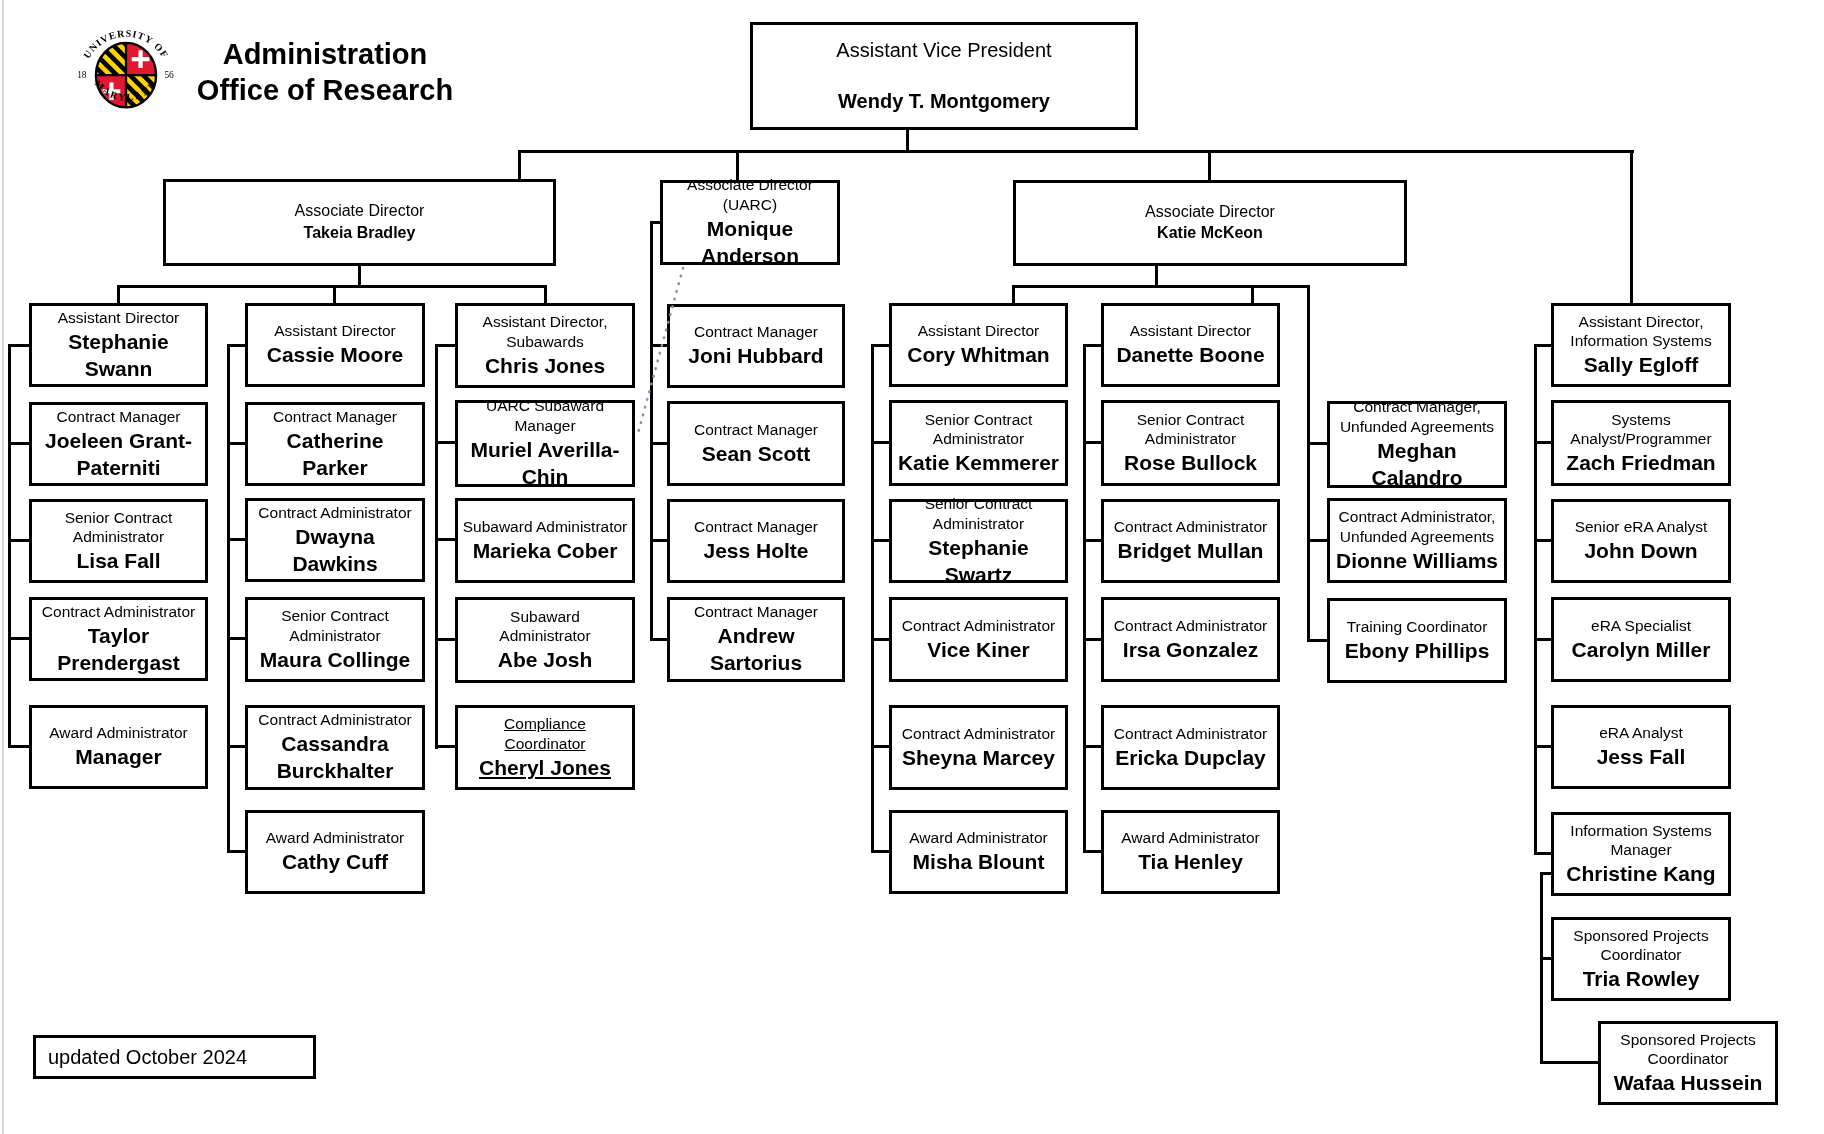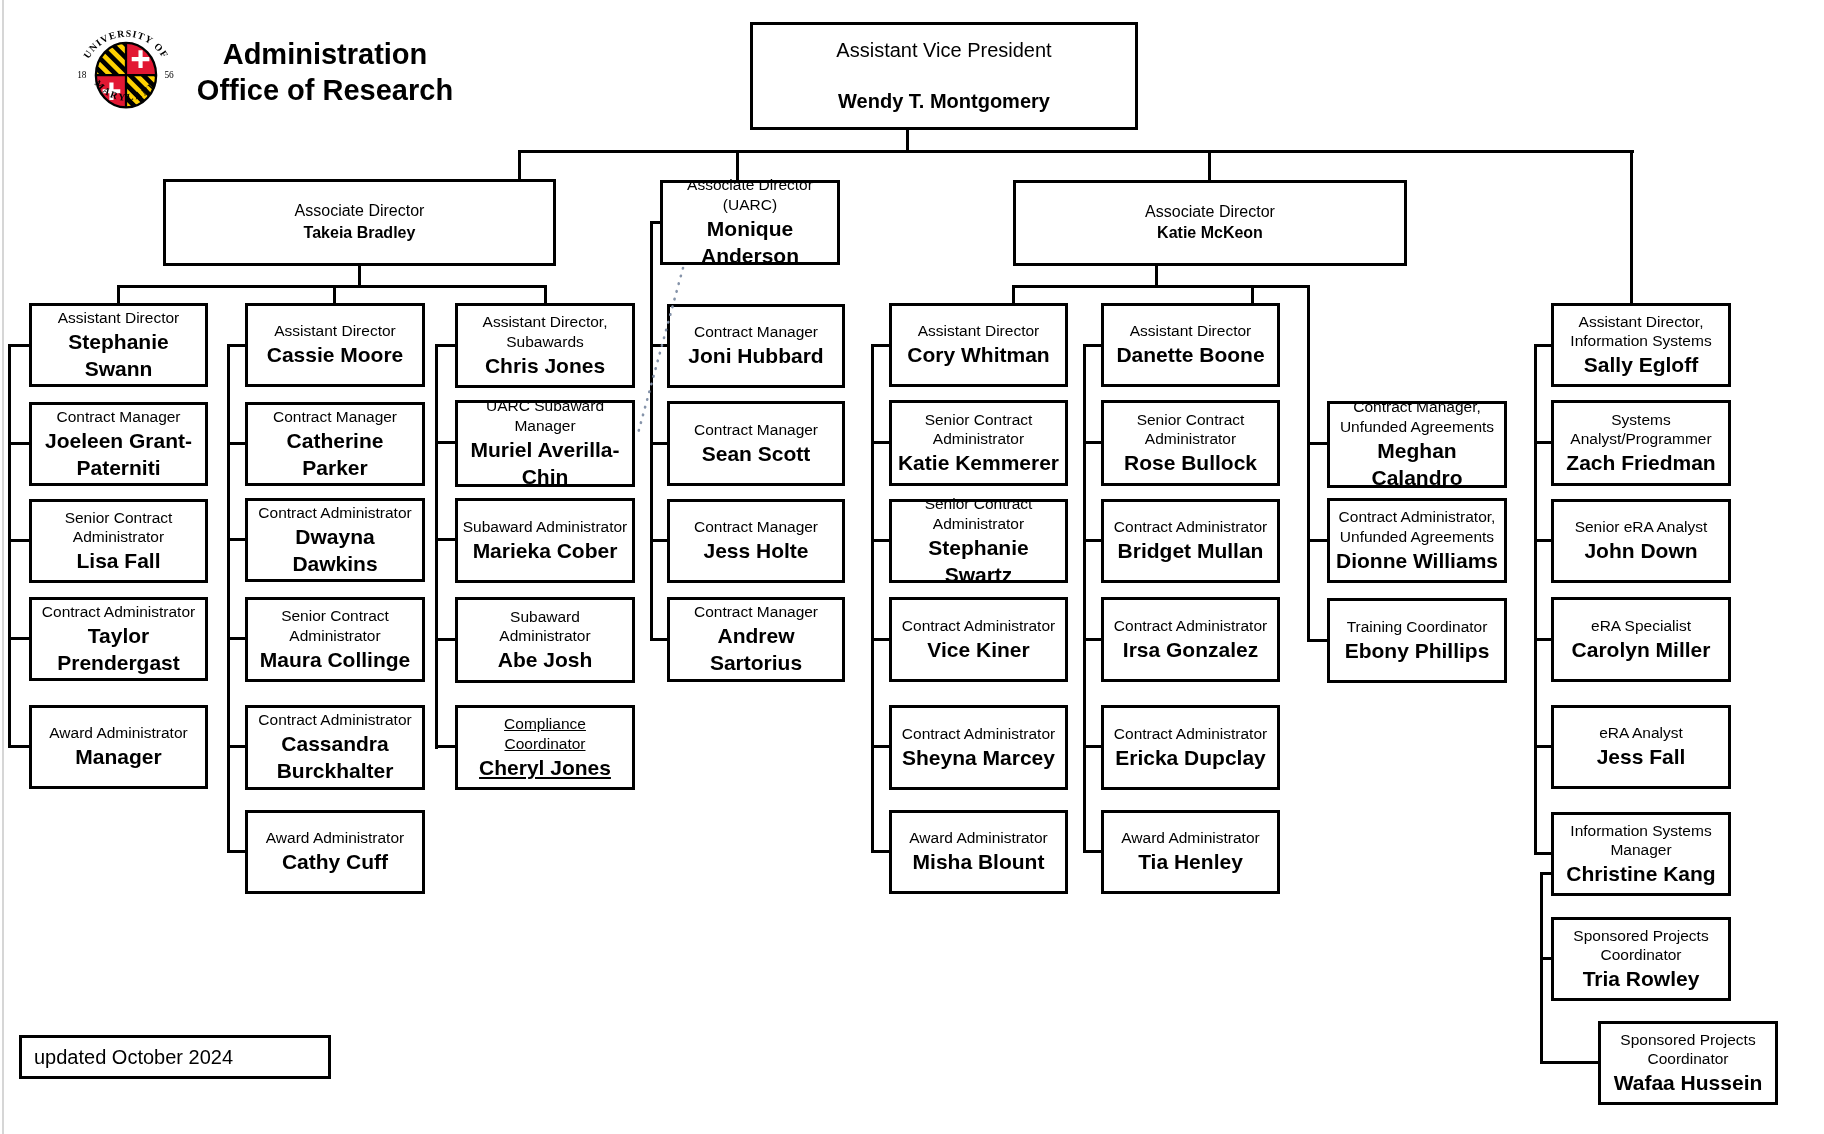--- a/index.html
+++ b/index.html
@@ -13,21 +13,21 @@
   .box{position:absolute;background:#fff;border:3px solid #000;box-sizing:border-box;
        display:flex;flex-direction:column;align-items:center;justify-content:center;
        text-align:center;padding:2px 3px;}
   .box-title{font-size:15.5px;line-height:1.28;white-space:pre-line;}
   .box-name{font-size:21px;font-weight:bold;line-height:1.3;white-space:pre-line;}
   .box.lg .box-title{font-size:20px;}
   .box.lg .box-name{font-size:20px;margin-top:25px;}
   .box.md .box-title{font-size:16px;}
   .box.md .box-name{font-size:16px;margin-top:1px;}
   .cline{position:absolute;background:#000;}
-  .updated-box{position:absolute;left:19px;top:1035px;width:312px;height:44px;
+  .updated-box{position:absolute;left:33px;top:1035px;width:283px;height:44px;
                border:3px solid #000;box-sizing:border-box;display:flex;align-items:center;
                padding-left:12px;font-size:20px;}
   #dotted-overlay{position:absolute;left:600px;top:258px;width:130px;height:200px;
                   pointer-events:none;}
   .logo{position:absolute;left:76px;top:18px;}
   .logo text{font-family:"Liberation Serif",serif;}
 </style>
 </head>
 <body>
 

